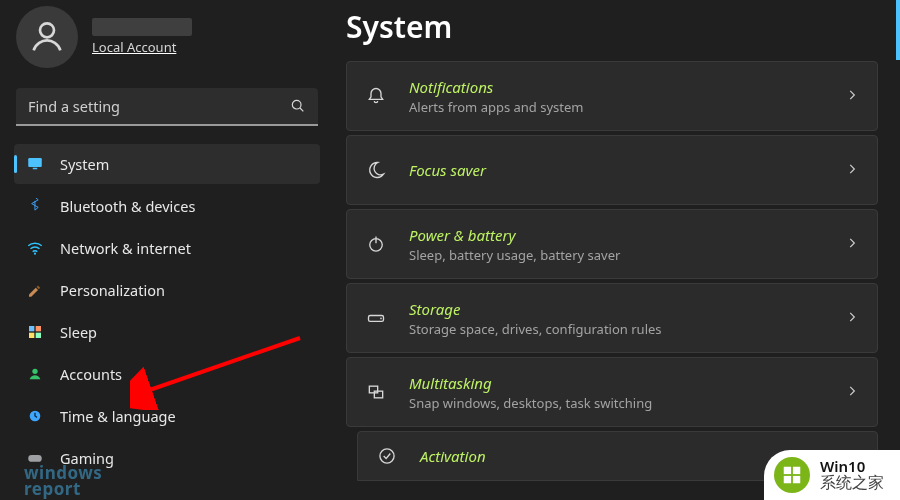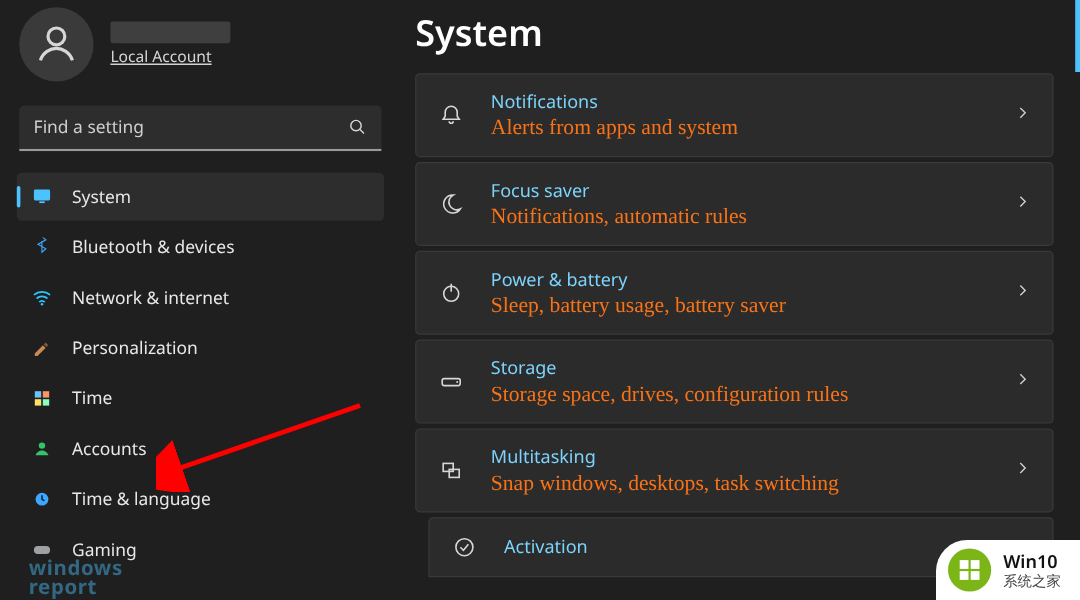--- a/index.html
+++ b/index.html
@@ -96,22 +96,22 @@
     align-items: center;
     padding: 0 18px;
     gap: 22px;
   }
   .card.last { border-radius: 4px 4px 0 0; height: 50px; margin-left: 11px; }
   .card-icon {
     width: 22px; height: 22px;
     display: flex; align-items: center; justify-content: center;
   }
   .card-body { flex: 1; display: flex; flex-direction: column; gap: 1px; }
-  .card-title { font-size: 15px; color: #7dd3fc; }
-  .card-sub   { font-size: 18px; color: #f97316; font-family: Liberation Serif, serif; }
+  .card-title { font-size: 15px; color: #bef264; font-style: italic; }
+  .card-sub   { font-size: 13px; color: #a3a3a3; }
   .card-chevron { color: #d0d0d0; }
   
   .arrow-annot {
     position: absolute;
     left: 130px; top: 330px;
     pointer-events: none;
   }
   
   .wm-left {
     position: fixed;
@@ -132,21 +132,21 @@
     padding: 6px 16px 6px 10px;
     display: flex; align-items: center; gap: 10px;
   }
   .wm-logo {
     width: 36px; height: 36px; border-radius: 50%;
     background: #7cb518;
     display:flex; align-items:center; justify-content:center;
   }
   .wm-text { display:flex; flex-direction:column; line-height:1.1; }
   .wm-text .l1 { color:#111; font-size:15px; font-weight:600; }
-  .wm-text .l2 { color:#444; font-size:12px; }
+  .wm-text .l2 { color:#444; font-size:16px; }
   .blue-edge {
     position: fixed; right: 0; top: 0; width: 4px; height: 60px;
     background: #4cc2ff;
   }
 </style>
 </head>
 <body>
 
 <aside class="sidebar">
 
@@ -214,21 +214,21 @@
 
     <div class="nav-item">
       <span class="nav-icon">
         <svg width="16" height="16" viewBox="0 0 24 24">
             <rect x="3" y="3" width="8" height="8" fill="#6ec1ff"></rect>
             <rect x="13" y="3" width="8" height="8" fill="#ff9466"></rect>
             <rect x="3" y="13" width="8" height="8" fill="#ffe066"></rect>
             <rect x="13" y="13" width="8" height="8" fill="#8affc1"></rect>
           </svg>
       </span>
-      <span>Time</span>
+      <span>Sleep</span>
     </div>
 
     <div class="nav-item">
       <span class="nav-icon">
         <svg width="16" height="16" viewBox="0 0 24 24">
             <circle cx="12" cy="8" r="4" fill="#35c26b"></circle>
             <path d="M4 20c1-4 5-6 8-6s7 2 8 6z" fill="#35c26b"></path>
           </svg>
       </span>
       <span>Accounts</span>
@@ -279,21 +279,20 @@
     </div>
 
     <div class="card">
       <span class="card-icon">
         <svg width="20" height="20" viewBox="0 0 24 24">
             <path d="M14 3a9 9 0 1 0 7 14 7 7 0 0 1-7-14z" fill="none" stroke="#d7d7d7" stroke-width="1.6"></path>
           </svg>
       </span>
       <div class="card-body">
         <div class="card-title">Focus saver</div>
-        <div class="card-sub">Notifications, automatic rules</div>
       </div>
       <span class="card-chevron">
         <svg width="14" height="14" viewBox="0 0 24 24">
             <path d="M9 5l7 7-7 7" fill="none" stroke="#d0d0d0" stroke-width="2"></path>
           </svg>
       </span>
     </div>
 
     <div class="card">
       <span class="card-icon">

